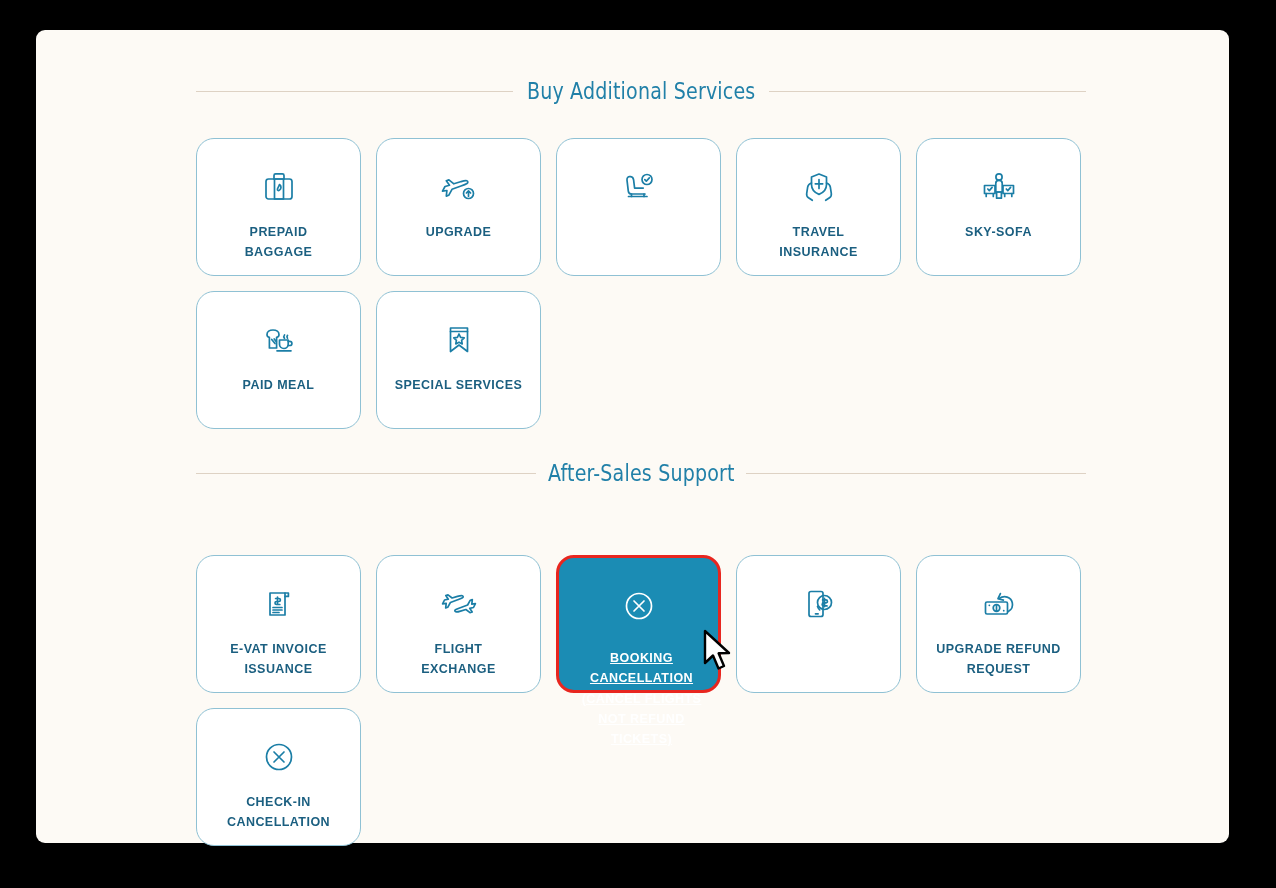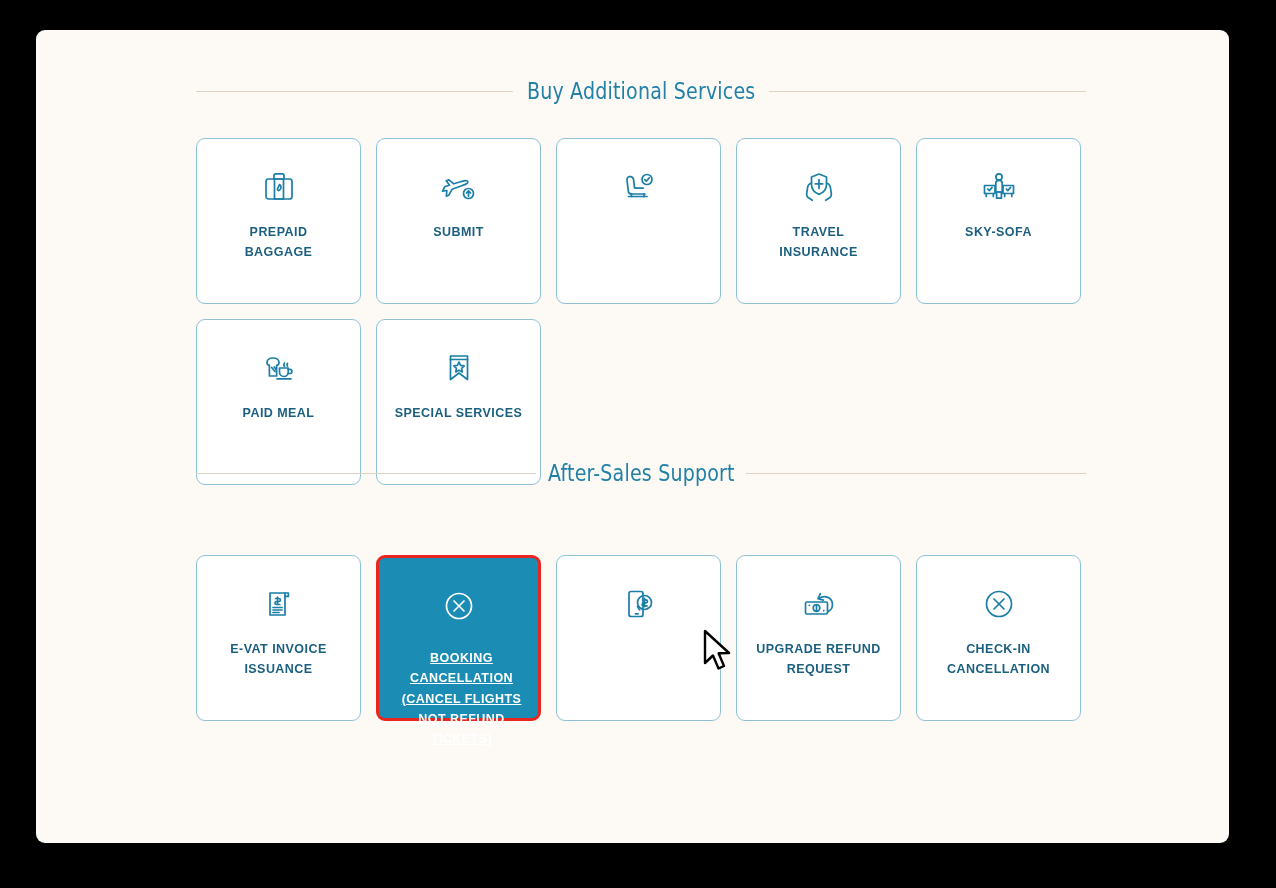--- a/index.html
+++ b/index.html
@@ -63,24 +63,24 @@
     left: 160px;
     width: 890px;
     display: flex;
     flex-wrap: wrap;
     gap: 15px 15px;
   }
 
   .card {
     position: relative;
     width: 165px;
-    height: 166px;
+    height: 138px;
     background: #ffffff;
     border: 1.6px solid #8fc1d4;
-    border-radius: 9px;
+    border-radius: 18px;
     display: flex;
     flex-direction: column;
     align-items: center;
     justify-content: flex-start;
     padding-top: 27px;
     cursor: pointer;
   }
 
   .card .icon {
     height: 42px;
@@ -156,21 +156,21 @@
 BAGGAGE</div>
         </div>
         <div class="card">
           <div class="icon">
             <svg width="40" height="40" viewBox="0 0 40 40">
       <path d="M6 19.5 l4.5 -1.2 l-3.2 -4.6 l2.6 -.8 l5 3.9 l6.6 -2 c2 -.6 4.6 -1.5 6.3 -1 c1.3 .4 1.4 2 .2 2.7 c-1.5 .9 -4 1.8 -6 2.5 l-9 3.3 l-3.3 6 l-2.4 .8 l.6 -5.6 l-4.4 .6z" fill="none" stroke="currentColor" stroke-width="1.7" stroke-linecap="round" stroke-linejoin="round"></path>
       <circle cx="29.5" cy="26.5" r="5" fill="none" stroke="currentColor" stroke-width="1.7" stroke-linecap="round" stroke-linejoin="round"></circle>
       <path d="M29.5 29.2 V23.9 M27.4 26 l2.1 -2.1 l2.1 2.1" fill="none" stroke="currentColor" stroke-width="1.7" stroke-linecap="round" stroke-linejoin="round"></path>
     </svg>
           </div>
-          <div class="label">SUBMIT</div>
+          <div class="label">UPGRADE</div>
         </div>
         <div class="card">
           <div class="icon">
             <svg width="40" height="40" viewBox="0 0 40 40">
       <path d="M11 9.5 c2.4 0 3.4 1.6 3.6 3.4 l1 8.2 h8.6" fill="none" stroke="currentColor" stroke-width="1.7" stroke-linecap="round" stroke-linejoin="round"></path>
       <path d="M11 9.5 c-2.1 0 -3.2 1.5 -3 3.6 l1.3 11 c.2 1.9 1.3 2.9 3.2 2.9 H26" fill="none" stroke="currentColor" stroke-width="1.7" stroke-linecap="round" stroke-linejoin="round"></path>
       <path d="M9.5 29.5 H28" fill="none" stroke="currentColor" stroke-width="1.7" stroke-linecap="round" stroke-linejoin="round"></path>
       <path d="M12.5 27 v2.5 M25 27 v2.5" fill="none" stroke="currentColor" stroke-width="1.7" stroke-linecap="round" stroke-linejoin="round"></path>
       <circle cx="28" cy="12.5" r="5" fill="none" stroke="currentColor" stroke-width="1.7" stroke-linecap="round" stroke-linejoin="round"></circle>
       <path d="M25.8 12.6 l1.5 1.6 l3 -3.3" fill="none" stroke="currentColor" stroke-width="1.7" stroke-linecap="round" stroke-linejoin="round"></path>
@@ -241,20 +241,30 @@
             <svg width="40" height="40" viewBox="0 0 40 40">
       <path d="M11 9 h15 v22 H11z" fill="none" stroke="currentColor" stroke-width="1.7" stroke-linecap="round" stroke-linejoin="round"></path>
       <path d="M26 9 h3.4 v3.4 H26" fill="none" stroke="currentColor" stroke-width="1.7" stroke-linecap="round" stroke-linejoin="round"></path>
       <path d="M18.5 13 v7.5 M16.6 14.5 h3.3 a1.5 1.5 0 0 1 0 3 h-2.4 a1.5 1.5 0 0 0 0 3 h3.3" fill="none" stroke="currentColor" stroke-width="1.7" stroke-linecap="round" stroke-linejoin="round"></path>
       <path d="M14 23.5 h9 M14 26 h9 M14 28.5 h6" fill="none" stroke="currentColor" stroke-width="1.7" stroke-linecap="round" stroke-linejoin="round"></path>
     </svg>
           </div>
           <div class="label">E-VAT INVOICE
 ISSUANCE</div>
         </div>
+        <div class="card">
+          <div class="icon">
+            <svg width="40" height="40" viewBox="0 0 40 40">
+      <path d="M5.5 16 l3.8 -.8 l-2.5 -3.7 l2.2 -.6 l4.1 3.1 l5.4 -1.6 c1.6 -.5 3.6 -1.1 4.9 -.7 c1 .3 1 1.6 .1 2.1 c-1.2 .7 -3.2 1.4 -4.8 2 l-7.3 2.7 l-2.7 4.8 l-2 .6 l.5 -4.5 l-3.6 .5z" fill="none" stroke="currentColor" stroke-width="1.7" stroke-linecap="round" stroke-linejoin="round"></path>
+      <path d="M34.5 23.5 l-3.8 .8 l2.5 3.7 l-2.2 .6 l-4.1 -3.1 l-5.4 1.6 c-1.6 .5 -3.6 1.1 -4.9 .7 c-1 -.3 -1 -1.6 -.1 -2.1 c1.2 -.7 3.2 -1.4 4.8 -2 l7.3 -2.7 l2.7 -4.8 l2 -.6 l-.5 4.5 l3.6 -.5z" fill="none" stroke="currentColor" stroke-width="1.7" stroke-linecap="round" stroke-linejoin="round"></path>
+    </svg>
+          </div>
+          <div class="label">FLIGHT
+EXCHANGE</div>
+        </div>
         <div class="card selected">
           <div class="icon">
             <svg width="40" height="40" viewBox="0 0 40 40">
       <circle cx="20" cy="20" r="12.5" fill="none" stroke="currentColor" stroke-width="1.7" stroke-linecap="round" stroke-linejoin="round"></circle>
       <path d="M15 15 l10 10 M25 15 l-10 10" fill="none" stroke="currentColor" stroke-width="1.7" stroke-linecap="round" stroke-linejoin="round"></path>
     </svg>
           </div>
           <div class="label">BOOKING
 CANCELLATION
 (CANCEL FLIGHTS

